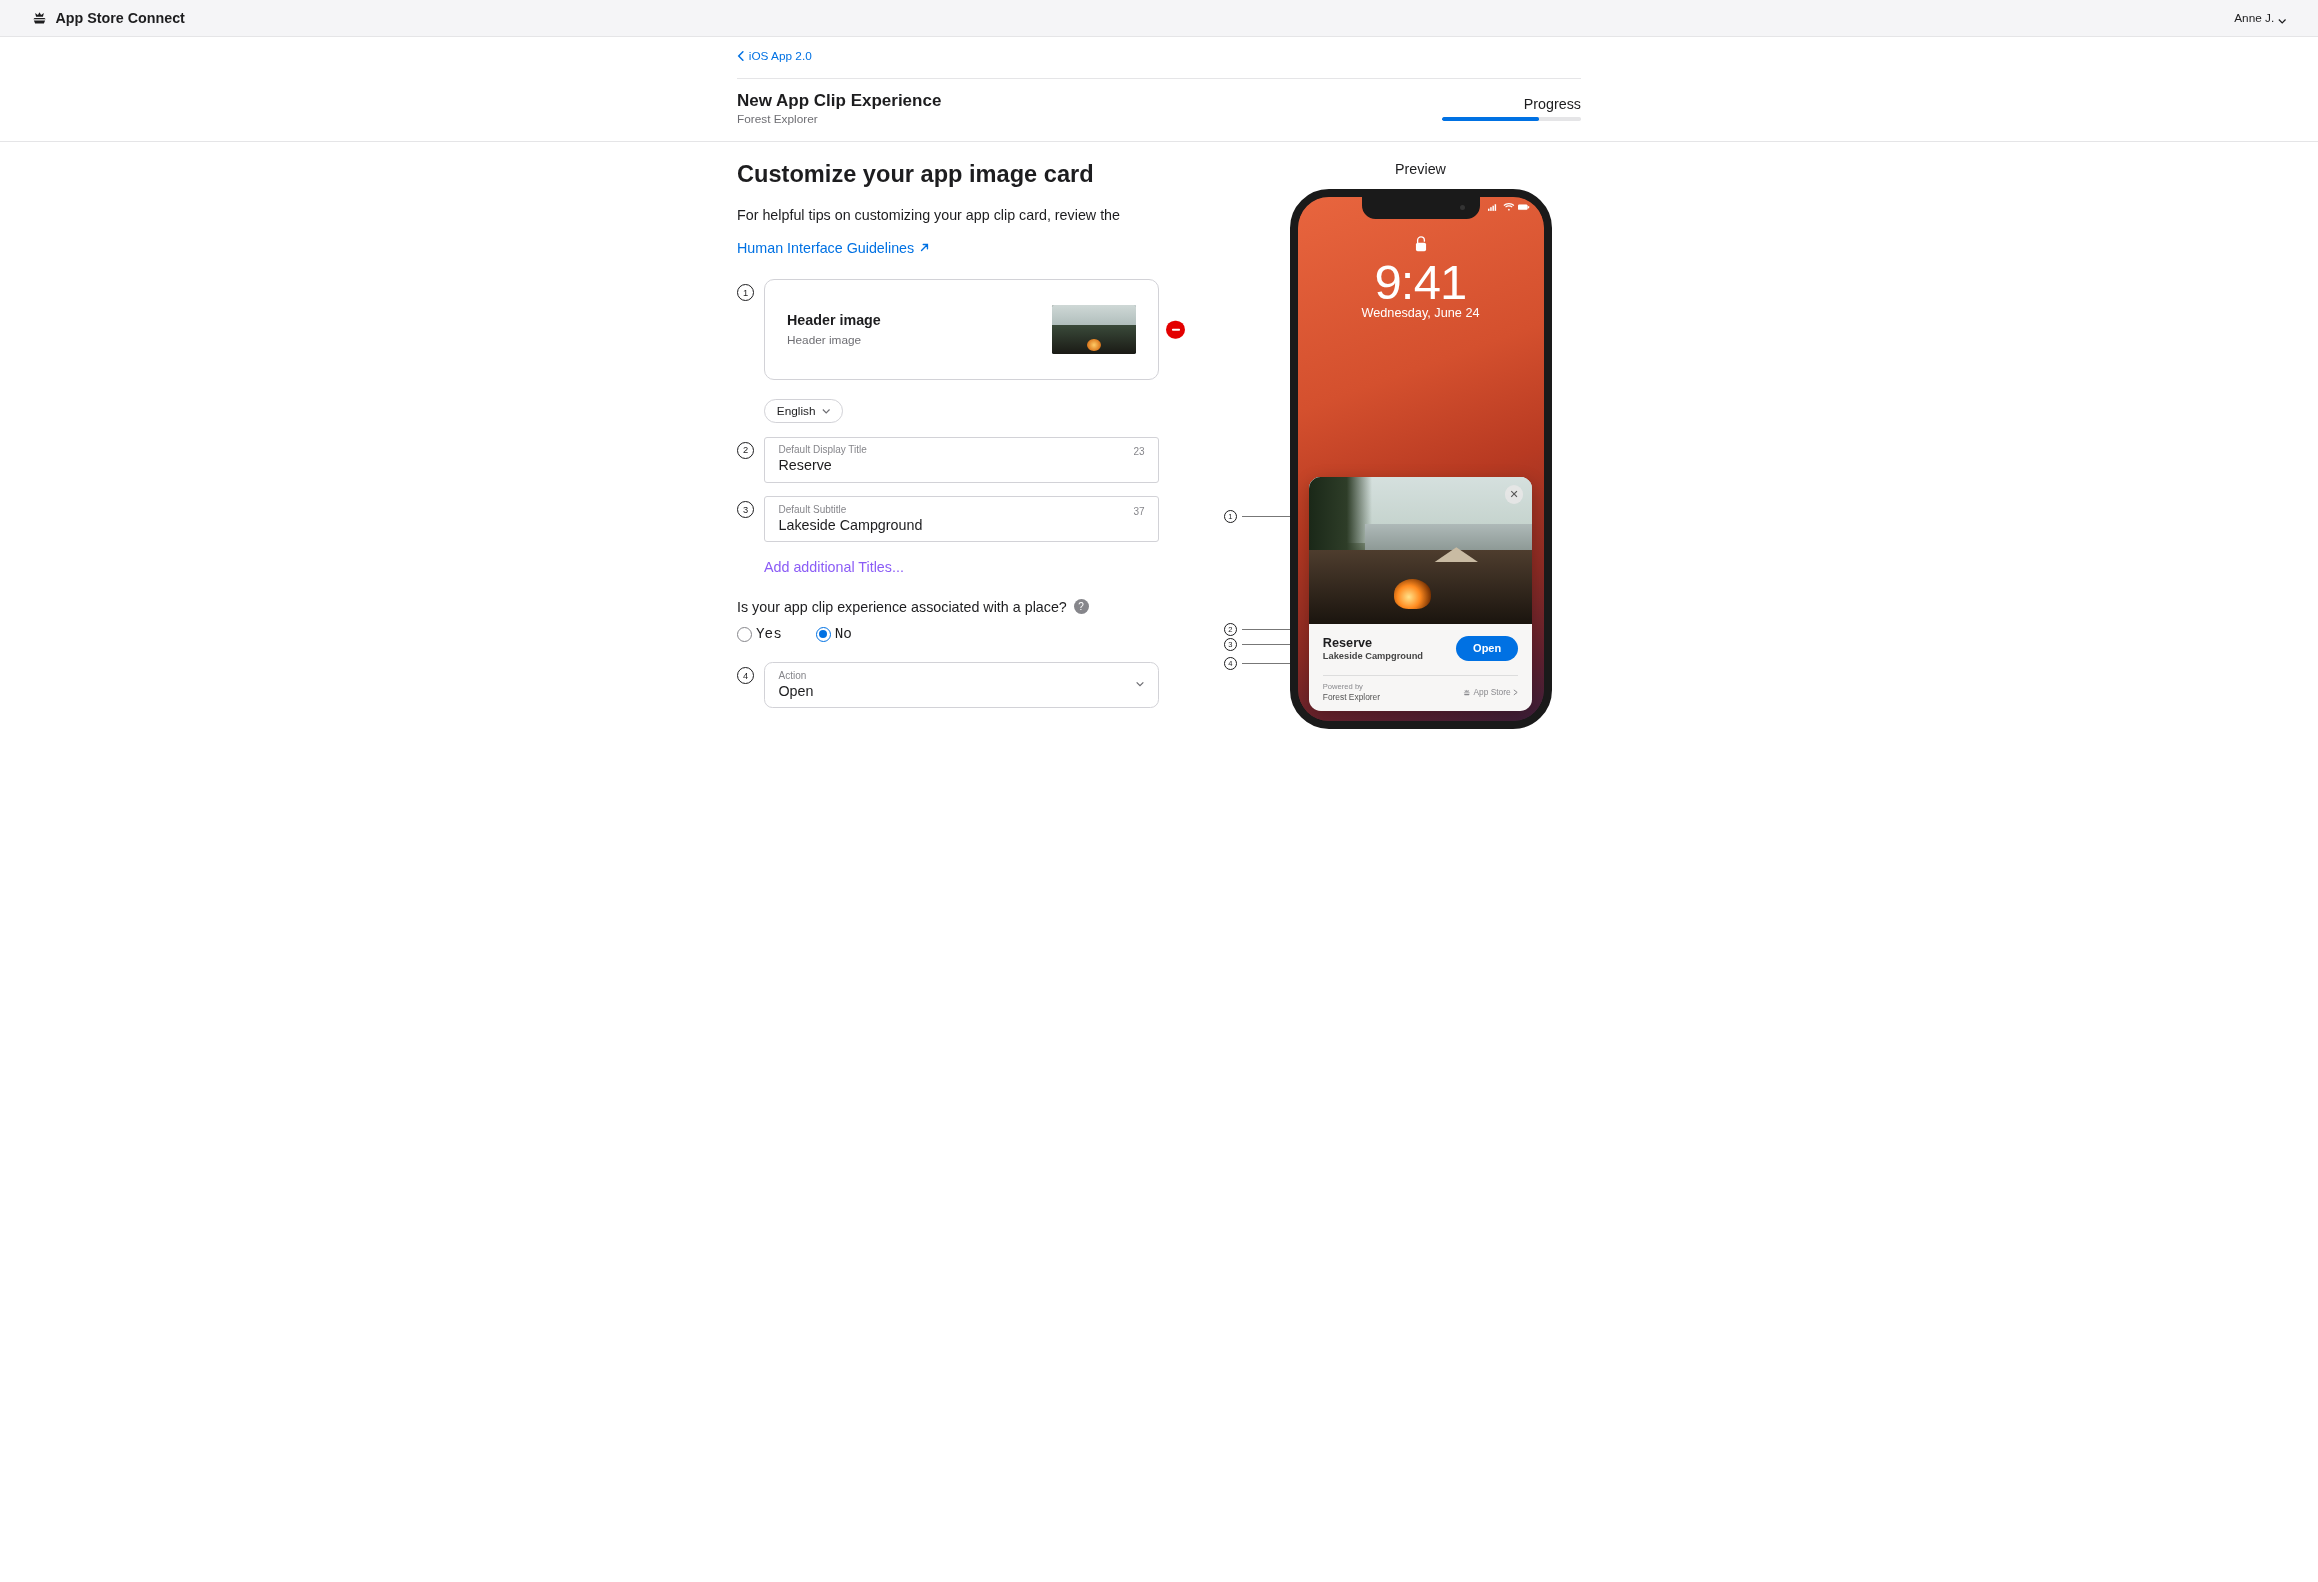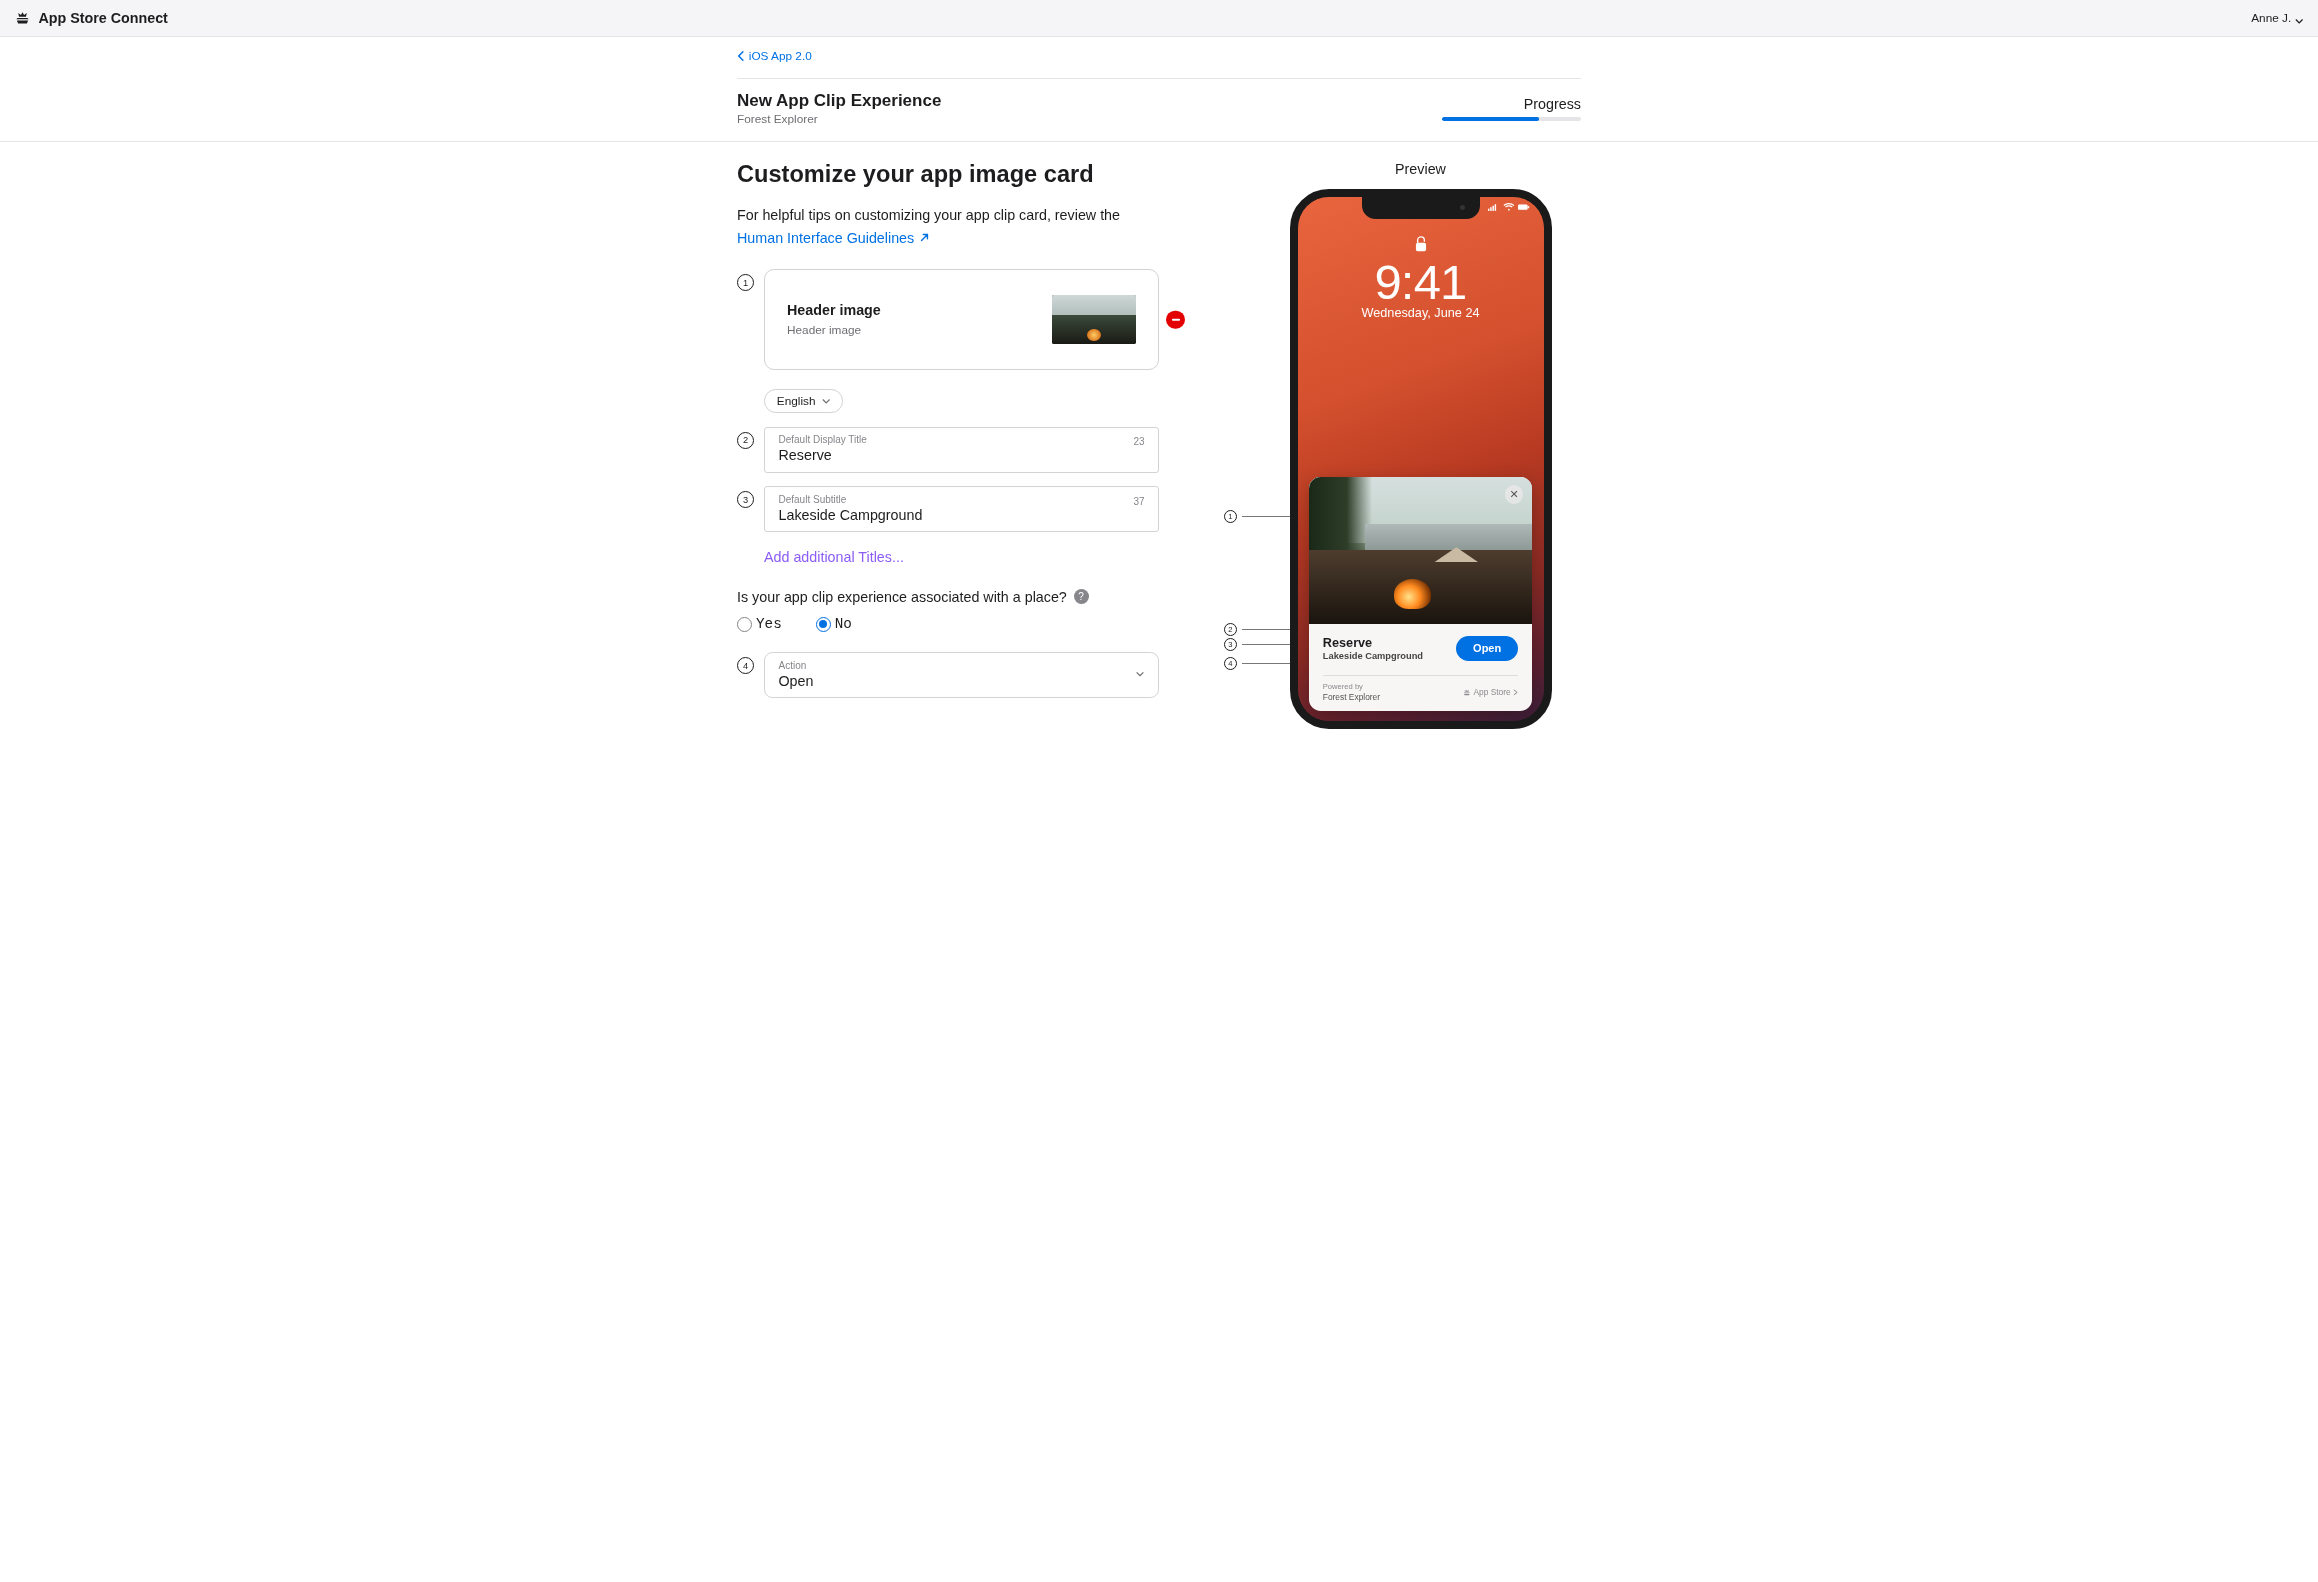--- a/index.html
+++ b/index.html
@@ -8,21 +8,21 @@
     background: #fff;
     color: #1d1d1f;
     font-size: 12.7px;
   }
   .topbar {
     background: #f5f5f7;
     height: 37px;
     display: flex;
     align-items: center;
     justify-content: space-between;
-    padding: 0 15px;
+    padding: 0 32px;
     border-bottom: 0.8px solid #e5e5e7;
     gap: 19px;
   }
   .topbar-left { display: flex; align-items: center; gap: 8.4px; font-weight: 600; font-size: 14.3px; }
   .topbar-right { display: flex; align-items: flex-end; gap: 3.4px; font-size: 11.8px; margin-left: 10px; }
   .logo { width: 15px; height: 15px; }
 
   .subheader {
     border-bottom: 0.8px solid #e5e5e7;
     background: #fff;
@@ -47,21 +47,21 @@
     margin: 0 auto;
     padding: 18.6px 0 51px 0;
     display: flex;
     gap: 101px;
   }
   .left-col { flex: 0 0 422px; }
   .right-col { flex: 1; display:flex; flex-direction:column; align-items:center; position:relative;}
 
   h1.section-title { font-size: 23.6px; font-weight: 700; margin-bottom: 17px; }
   .intro-text { font-size: 14.3px; line-height: 1.45; color: #1d1d1f; }
-  .hig-link { color: #0071e3; font-size: 14.3px; display: inline-flex; align-items: center; gap: 5px; margin-top: 4px; cursor:pointer;}
+  .hig-link { color: #0071e3; font-size: 14.3px; display: inline-flex; align-items: center; gap: 5px; margin-top: 14px; cursor:pointer;}
 
   .form-row { display:flex; align-items:flex-start; gap: 10px; margin-top: 23.6px; }
   .step-circle {
     flex: 0 0 17px; width: 17px; height:17px; border: 1.1px solid #1d1d1f; border-radius:50%;
     display:flex; align-items:center; justify-content:center; font-size: 9.3px; margin-top: 5px;
   }
   .form-body { flex: 1; }
 
   .header-card {
     border: 0.8px solid #d2d2d7;

